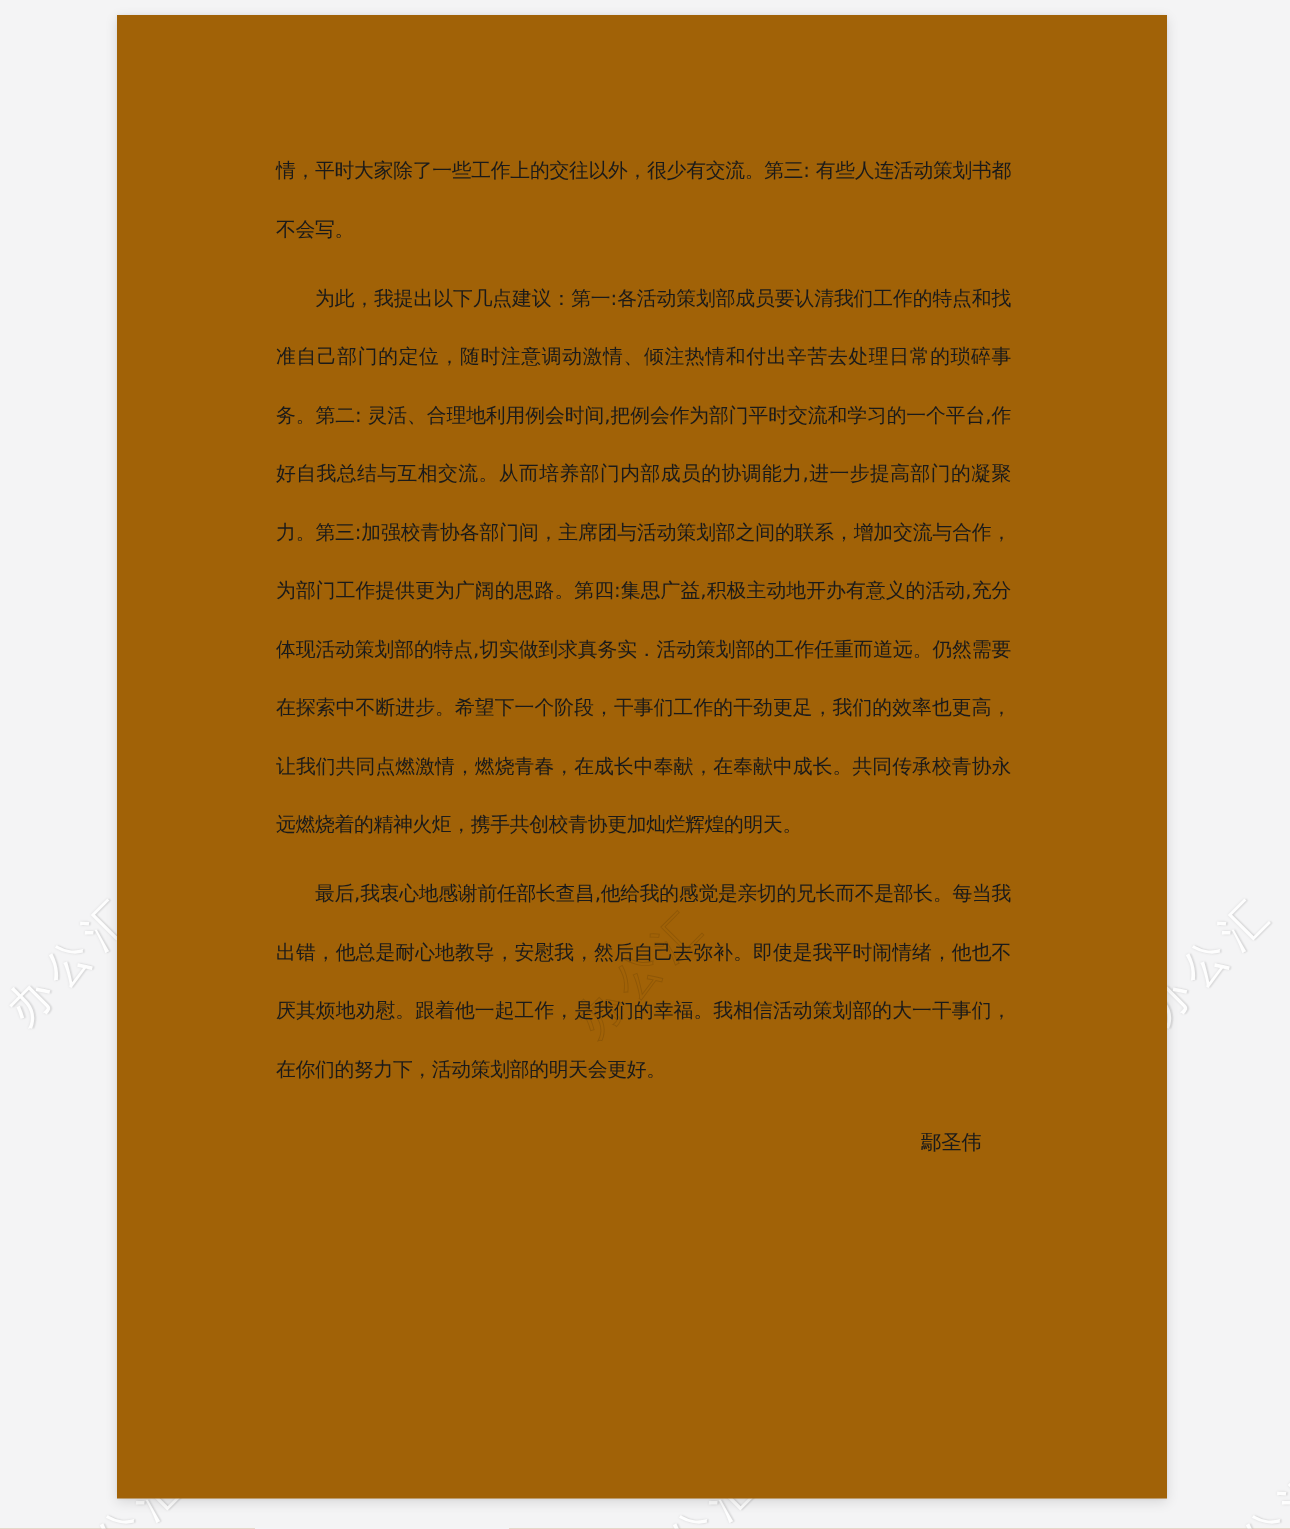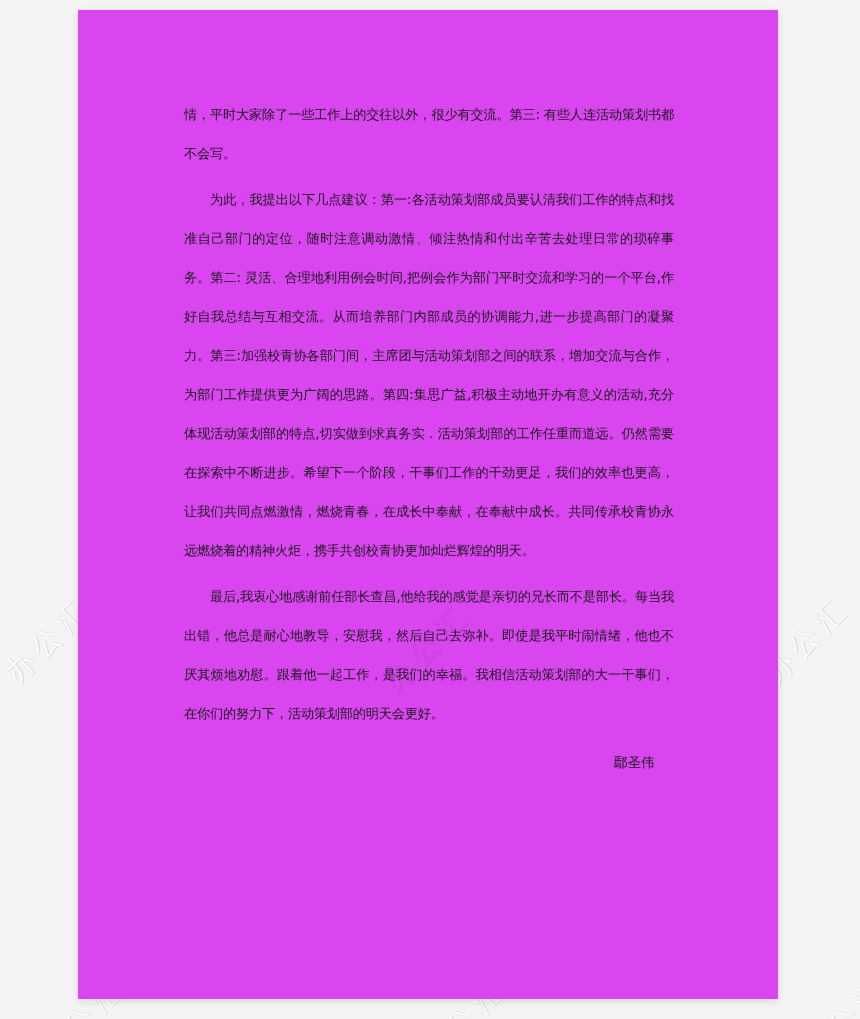--- a/index.html
+++ b/index.html
@@ -16,21 +16,21 @@
       width: 860px;
       height: 1019px;
       background: #f4f4f5;
     }
     .page {
       position: absolute;
       left: 78px;
       top: 10px;
       width: 700px;
       height: 989px;
-      background: #d946ef;
+      background: #a16207;
       box-shadow: 0 2px 8px rgba(0,0,0,0.12), 0 0 2px rgba(0,0,0,0.06);
     }
     .body-text {
       position: absolute;
       left: 106px;
       top: 85px;
       width: 490px;
       color: #1a1a1a;
       font-size: 13.2px;
       line-height: 39px;

